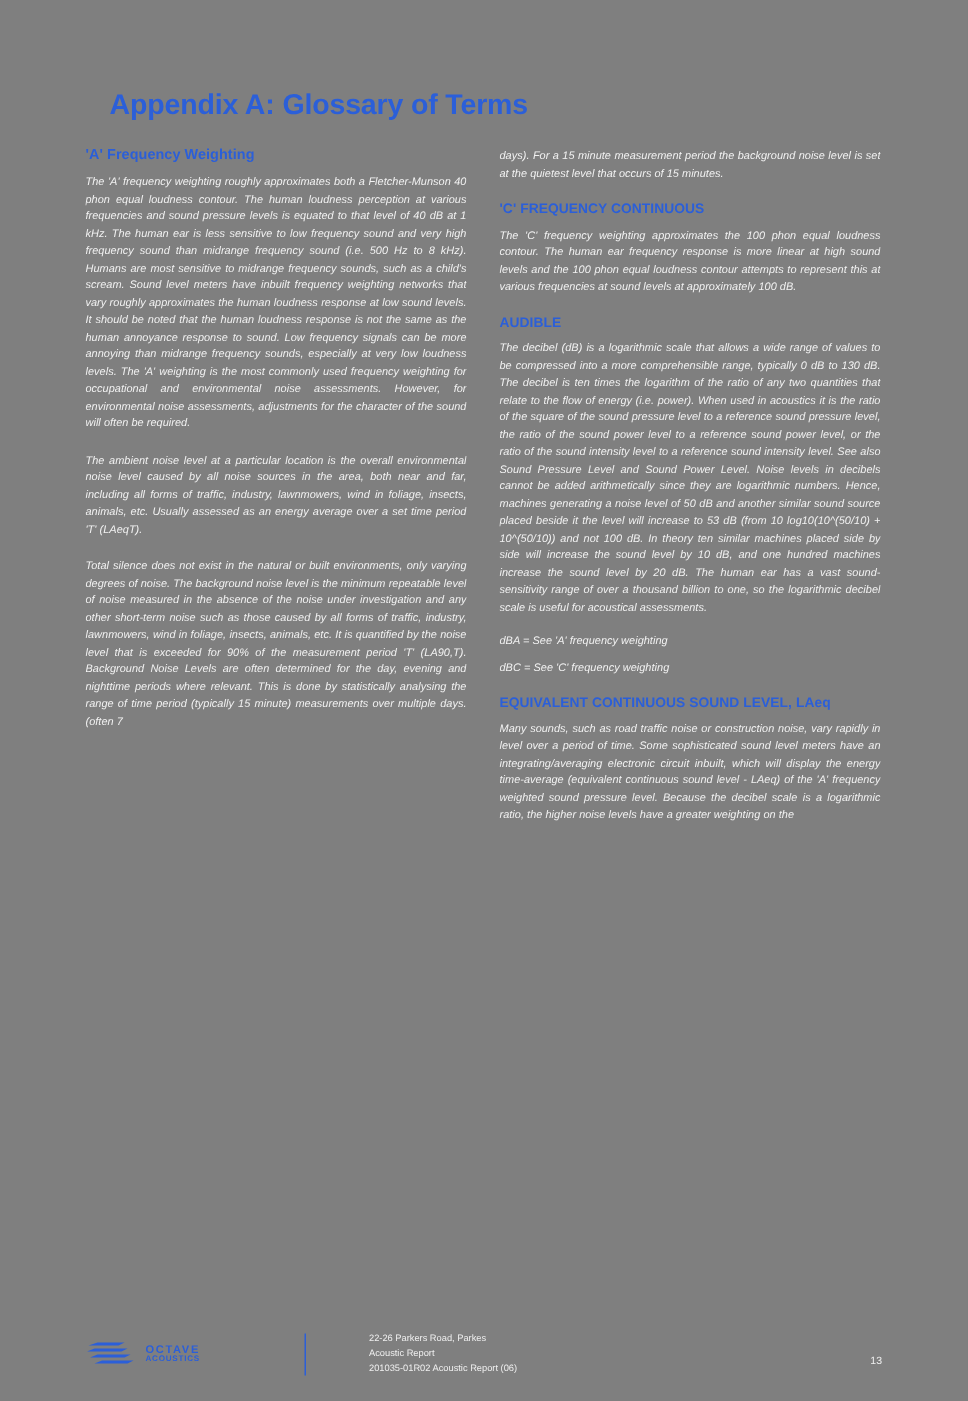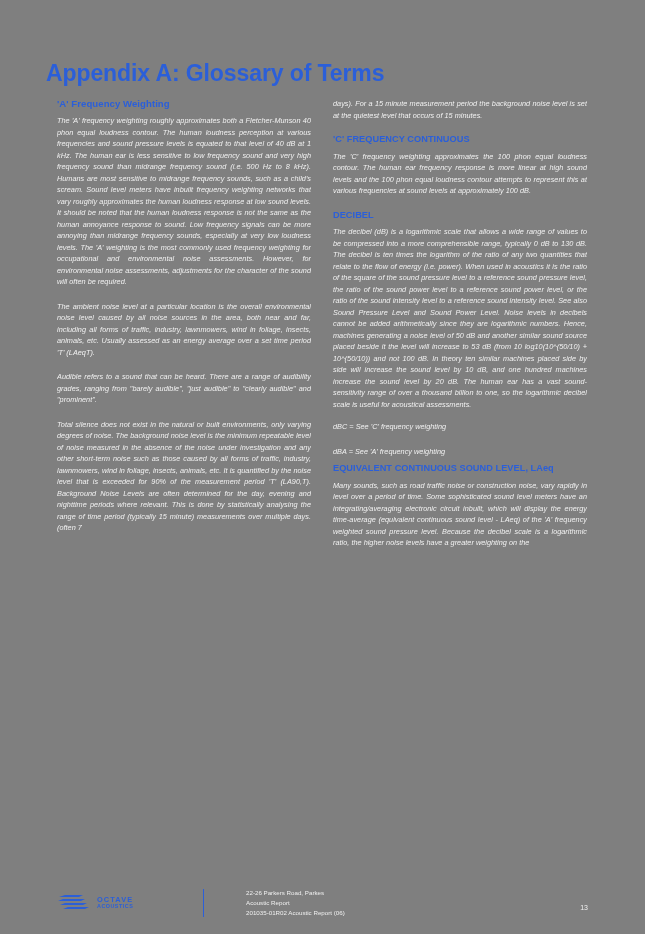--- a/index.html
+++ b/index.html
@@ -14,23 +14,23 @@
     font-family: "Liberation Sans", sans-serif;
     overflow: hidden;
   }
   .page {
     position: absolute;
     inset: 0;
     background: #7f7f7f;
   }
   .page-title {
     position: absolute;
-    left: 46px;
+    left: 73px;
     top: 60px;
-    font-size: 23px;
+    font-size: 19px;
     font-weight: bold;
     color: #2b5fd9;
     letter-spacing: -0.1px;
     white-space: nowrap;
   }
   .columns {
     position: absolute;
     left: 57px;
     top: 98px;
     width: 531px;
@@ -141,37 +141,36 @@
 
   <div class="columns">
 
     <div class="col">
 
       <h2 class="sect title-case">'A' Frequency Weighting</h2>
       <p class="body last">The 'A' frequency weighting roughly approximates both a Fletcher-Munson 40 phon equal loudness contour. The human loudness perception at various frequencies and sound pressure levels is equated to that level of 40 dB at 1 kHz. The human ear is less sensitive to low frequency sound and very high frequency sound than midrange frequency sound (i.e. 500 Hz to 8 kHz). Humans are most sensitive to midrange frequency sounds, such as a child's scream. Sound level meters have inbuilt frequency weighting networks that vary roughly approximates the human loudness response at low sound levels. It should be noted that the human loudness response is not the same as the human annoyance response to sound. Low frequency signals can be more annoying than midrange frequency sounds, especially at very low loudness levels. The 'A' weighting is the most commonly used frequency weighting for occupational and environmental noise assessments. However, for environmental noise assessments, adjustments for the character of the sound will often be required.</p>
 
       <p class="body last">The ambient noise level at a particular location is the overall environmental noise level caused by all noise sources in the area, both near and far, including all forms of traffic, industry, lawnmowers, wind in foliage, insects, animals, etc. Usually assessed as an energy average over a set time period 'T' (LAeqT).</p>
 
-      <p class="body last">Audible refers to a sound that can be heard. There are a range of audibility grades, ranging from "barely audible", "just audible" to "clearly audible" and "prominent".</p>
 
       <p class="body">Total silence does not exist in the natural or built environments, only varying degrees of noise. The background noise level is the minimum repeatable level of noise measured in the absence of the noise under investigation and any other short-term noise such as those caused by all forms of traffic, industry, lawnmowers, wind in foliage, insects, animals, etc. It is quantified by the noise level that is exceeded for 90% of the measurement period 'T' (LA90,T). Background Noise Levels are often determined for the day, evening and nighttime periods where relevant. This is done by statistically analysing the range of time period (typically 15 minute) measurements over multiple days. (often 7</p>
 
     </div>
 
     <div class="col">
 
       <p class="body last">days). For a 15 minute measurement period the background noise level is set at the quietest level that occurs of 15 minutes.</p>
 
       <h2 class="sect">'C' FREQUENCY CONTINUOUS</h2>
       <p class="body last">The 'C' frequency weighting approximates the 100 phon equal loudness contour. The human ear frequency response is more linear at high sound levels and the 100 phon equal loudness contour attempts to represent this at various frequencies at sound levels at approximately 100 dB.</p>
 
-      <h2 class="sect">DECIBEL</h2>
+      <h2 class="sect">AUDIBLE</h2>
       <p class="body">The decibel (dB) is a logarithmic scale that allows a wide range of values to be compressed into a more comprehensible range, typically 0 dB to 130 dB. The decibel is ten times the logarithm of the ratio of any two quantities that relate to the flow of energy (i.e. power). When used in acoustics it is the ratio of the square of the sound pressure level to a reference sound pressure level, the ratio of the sound power level to a reference sound power level, or the ratio of the sound intensity level to a reference sound intensity level. See also Sound Pressure Level and Sound Power Level. Noise levels in decibels cannot be added arithmetically since they are logarithmic numbers. Hence, machines generating a noise level of 50 dB and another similar sound source placed beside it the level will increase to 53 dB (from 10 log10(10^(50/10) + 10^(50/10)) and not 100 dB. In theory ten similar machines placed side by side will increase the sound level by 10 dB, and one hundred machines increase the sound level by 20 dB. The human ear has a vast sound-sensitivity range of over a thousand billion to one, so the logarithmic decibel scale is useful for acoustical assessments.</p>
+      <p class="body tight">dBA = See 'A' frequency weighting</p>
       <p class="body last">dBC = See 'C' frequency weighting</p>
-      <p class="body tight">dBA = See 'A' frequency weighting</p>
 
       <h2 class="sect">EQUIVALENT CONTINUOUS SOUND LEVEL, LAeq</h2>
       <p class="body">Many sounds, such as road traffic noise or construction noise, vary rapidly in level over a period of time. Some sophisticated sound level meters have an integrating/averaging electronic circuit inbuilt, which will display the energy time-average (equivalent continuous sound level - LAeq) of the 'A' frequency weighted sound pressure level. Because the decibel scale is a logarithmic ratio, the higher noise levels have a greater weighting on the</p>
 
     </div>
 
   </div>
 
   <div class="footer">
     <div class="footer-inner">

